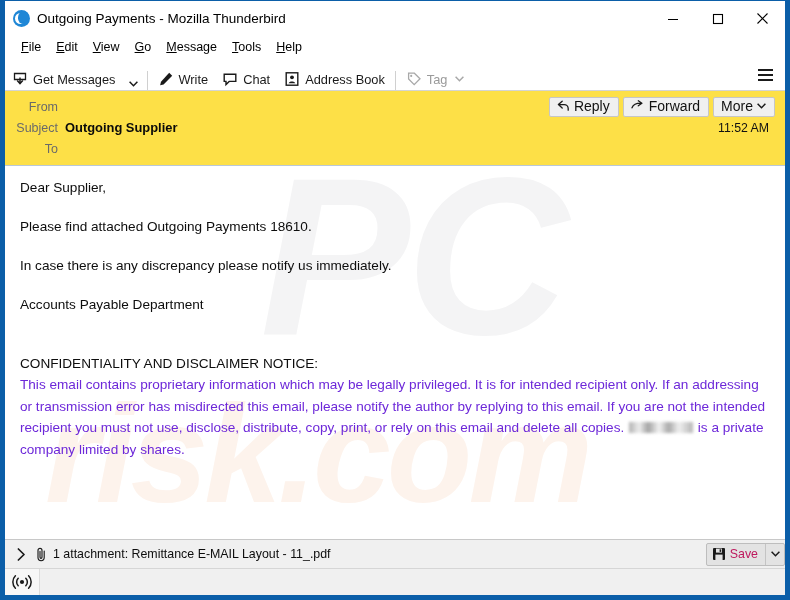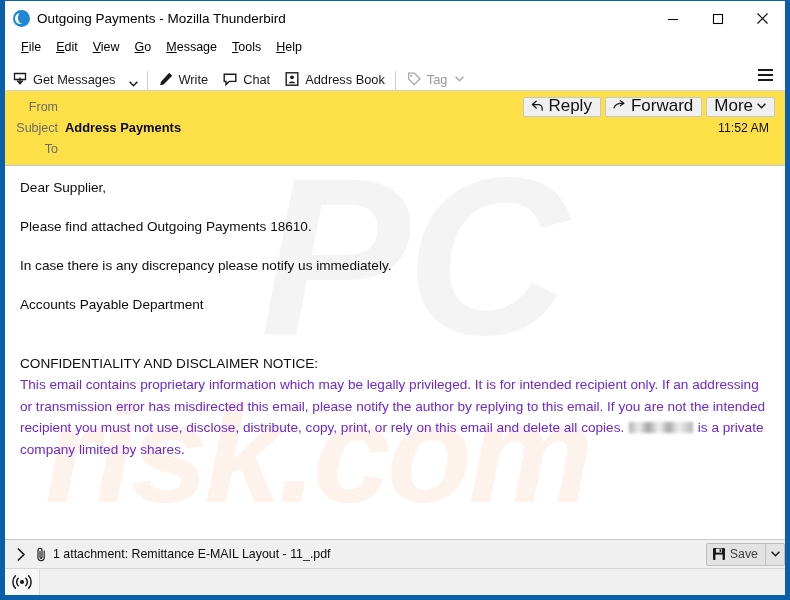--- a/index.html
+++ b/index.html
@@ -199,21 +199,21 @@
   .hdr-actions {
     display: flex;
     align-items: center;
     gap: 4px;
     padding-right: 2px;
   }
   .act-btn {
     display: flex;
     align-items: center;
     gap: 4px;
-    font-size: 17px;
+    font-size: 14px;
     color: #111111;
     background: #f0f0f0;
     border: 1px solid #c6c6c6;
     border-radius: 2px;
     padding: 2px 8px 3px 7px;
     height: 20px;
     box-sizing: border-box;
     white-space: nowrap;
   }
 
@@ -328,21 +328,21 @@
     border: 1px solid #bdbdbd;
     border-radius: 2px;
     height: 21px;
   }
   .save-main {
     display: flex;
     align-items: center;
     gap: 4px;
     padding: 0 7px 0 5px;
     font-size: 12.4px;
-    color: #404040;
+    color: #be185d;
   }
   .save-caret {
     display: flex;
     align-items: center;
     justify-content: center;
     width: 18px;
     border-left: 1px solid #c4c4c4;
   }
 
   
@@ -477,21 +477,21 @@
         <div class="act-btn">
           <span>More</span>
           <svg width="9" height="6" viewBox="0 0 9 6">
             <path d="M0.6 0.8 L4.5 4.7 L8.4 0.8" fill="none" stroke="#1a1a1a" stroke-width="1.5"></path>
           </svg>
         </div>
       </div>
     </div>
     <div class="hdr-row">
       <div class="hdr-label">Subject</div>
-      <div class="hdr-value bold">Address Payments</div>
+      <div class="hdr-value bold">Outgoing Supplier</div>
       <div class="hdr-time">11:52 AM</div>
     </div>
     <div class="hdr-row">
       <div class="hdr-label">To</div>
       <div class="hdr-value"></div>
     </div>
   </div>
 
   <div class="msg-body">
     <div class="watermark wm-top">PC</div>

